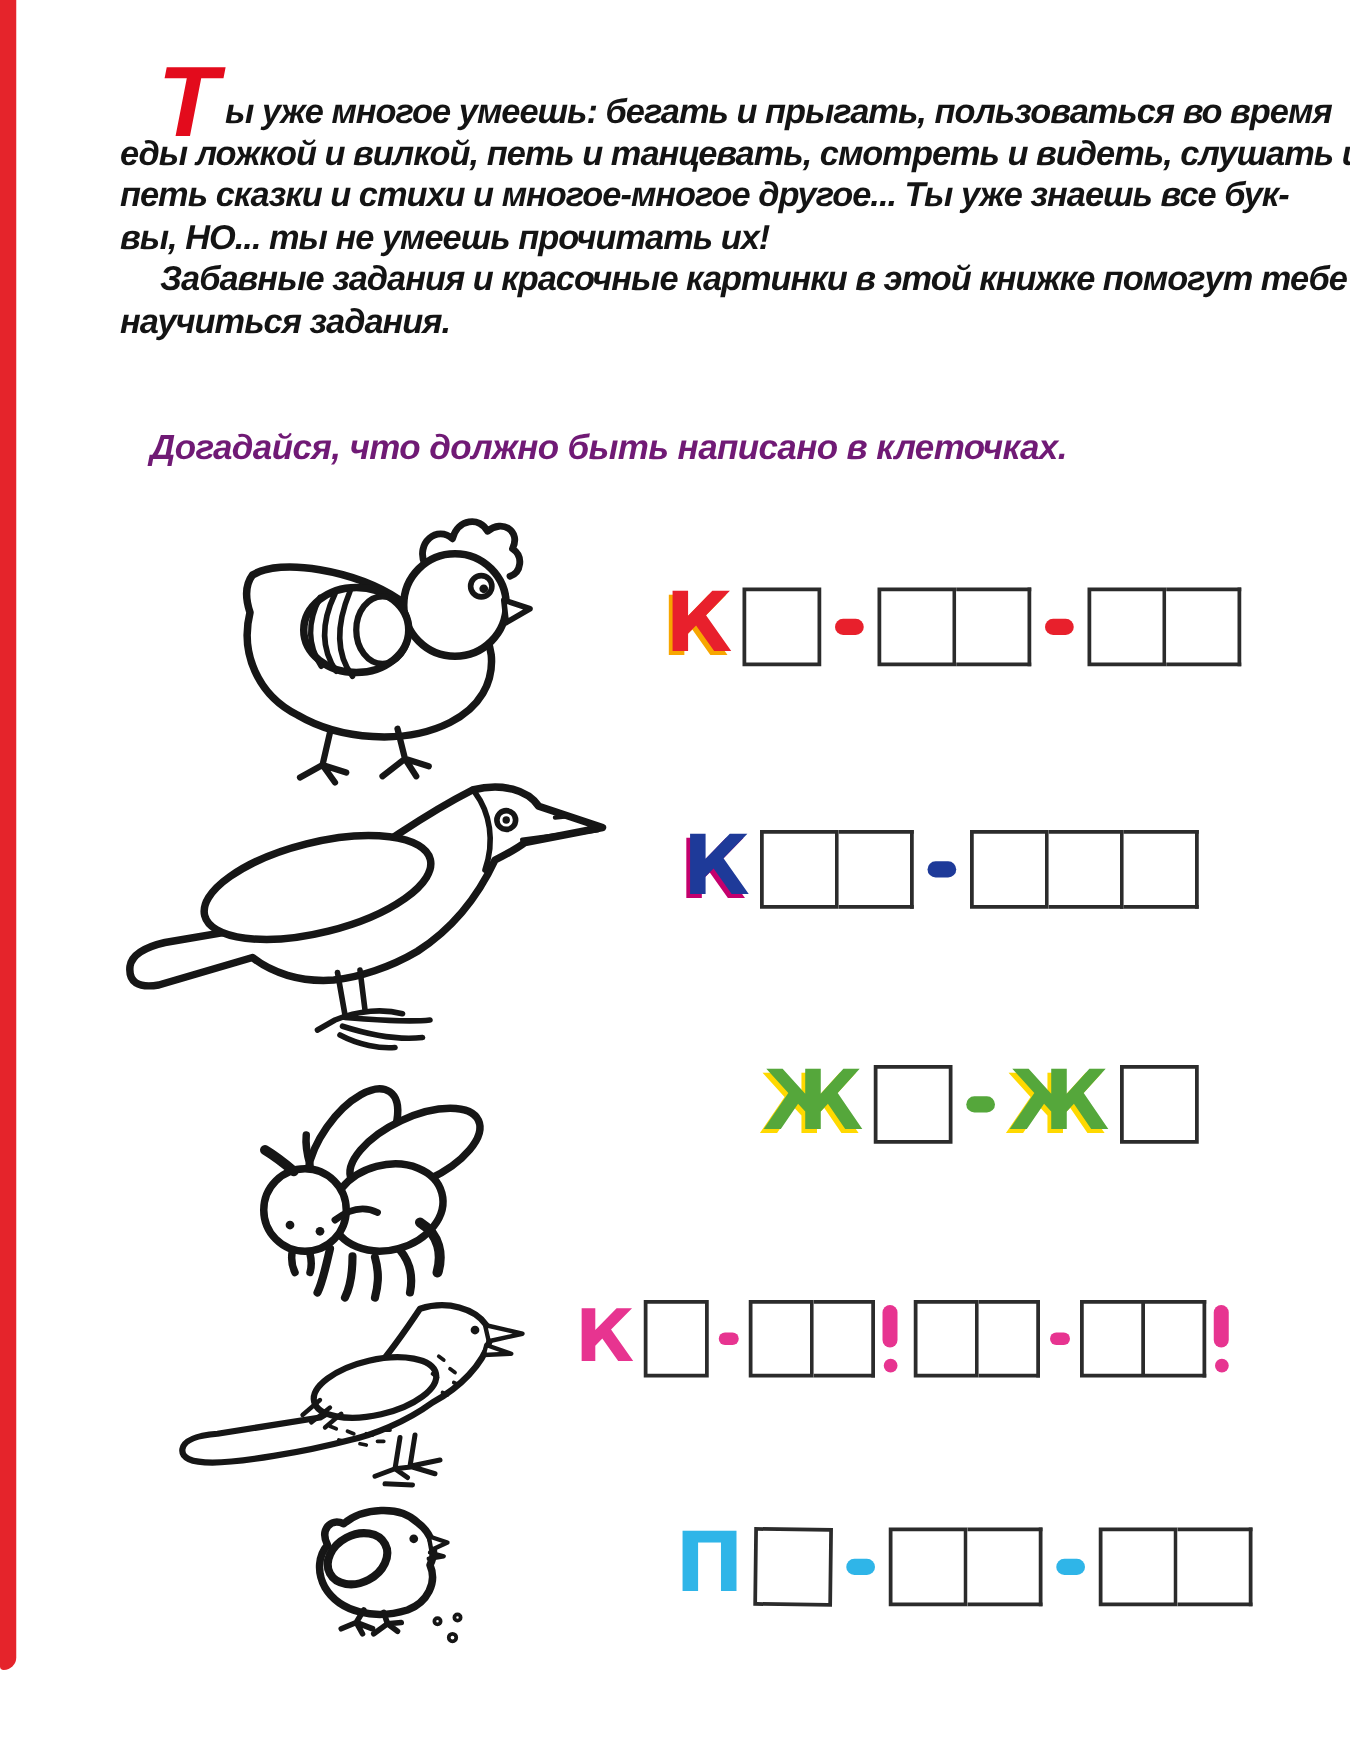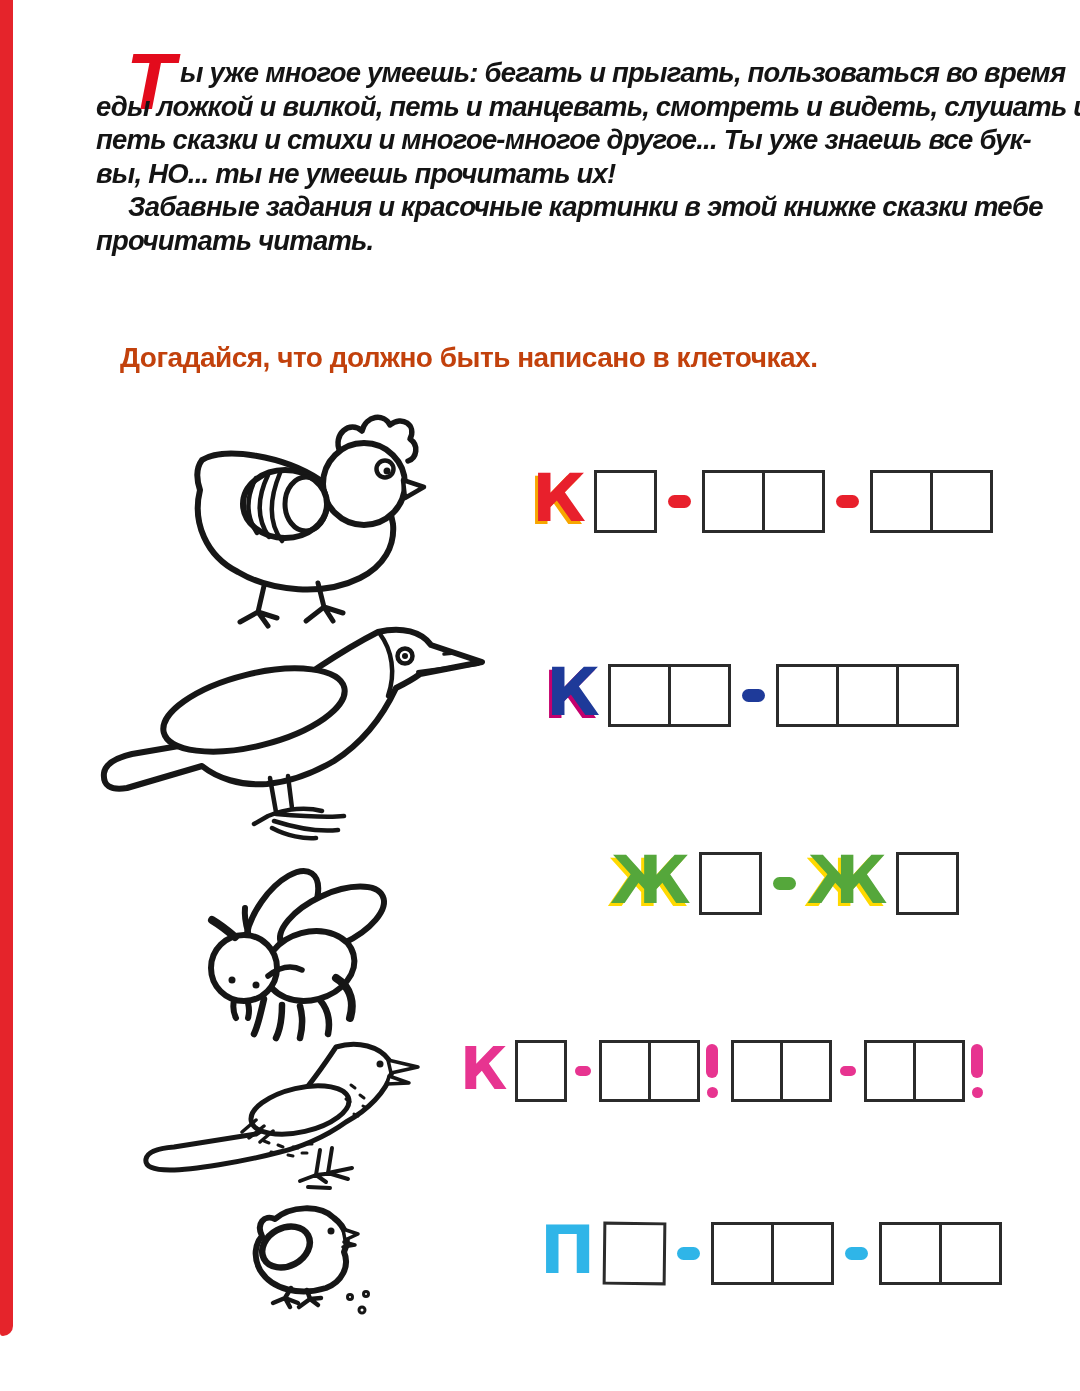--- a/index.html
+++ b/index.html
@@ -3,29 +3,29 @@
 <meta charset="utf-8">
 <style>
   html,body{margin:0;padding:0;background:#fff;}
   .page{position:relative;width:1080px;height:1391px;background:#ffffff;overflow:hidden;
         font-family:"Liberation Sans",sans-serif;color:#141414;}
   .spine{position:absolute;left:0;top:0;width:13px;height:1336px;
          border-radius:0 0 10px 3px;}
   
   .dropcap{position:absolute;left:126px;top:42px;font-size:80px;line-height:1;
            font-weight:bold;font-style:italic;letter-spacing:0;}
-  .intro{position:absolute;left:96px;top:56px;width:965px;
+  .intro{position:absolute;left:96px;top:72px;width:965px;
          font-style:italic;font-weight:bold;font-size:27.5px;
          letter-spacing:-0.8px;line-height:33.6px;}
   .intro .line{white-space:nowrap;}
   .intro .l1{padding-left:84px;}
   .intro .l6{padding-left:32px;}
   
   .heading{position:absolute;left:120px;top:342px;font-weight:bold;
-           font-size:28px;letter-spacing:-0.5px;color:#c2410c;white-space:nowrap;}
+           font-size:28px;letter-spacing:-0.5px;color:#701a75;white-space:nowrap;font-style:italic;}
   
   .art{position:absolute;}
   .art-hen{left:172px;top:406px;}
   .art-crow{left:82px;top:618px;}
   .art-beetle{left:182px;top:858px;}
   .art-cuckoo{left:130px;top:1040px;}
   .art-chick{left:228px;top:1198px;}
   
   .puzzle{position:absolute;display:flex;align-items:center;height:70px;}
   .p1{left:532px;top:466px;}
@@ -57,22 +57,22 @@
 
   <div class="spine" style="background: rgb(229, 36, 43);"></div>
 
   <div class="dropcap" style="color: rgb(227, 11, 28);">Т</div>
 
   <div class="intro">
     <div class="line l1">ы уже многое умеешь: бегать и прыгать, пользоваться во время</div>
     <div class="line">еды ложкой и вилкой, петь и танцевать, смотреть и видеть, слушать и</div>
     <div class="line">петь сказки и стихи и многое-многое другое... Ты уже знаешь все бук-</div>
     <div class="line">вы, НО... ты не умеешь прочитать их!</div>
-    <div class="line l6">Забавные задания и красочные картинки в этой книжке сказки тебе</div>
-    <div class="line">прочитать читать.</div>
+    <div class="line l6">Забавные задания и красочные картинки в этой книжке помогут тебе</div>
+    <div class="line">научиться задания.</div>
   </div>
 
   <div class="heading">Догадайся, что должно быть написано в клеточках.</div>
 
   <div class="art art-hen">
     <svg viewBox="0 0 285 235" width="285" height="235">
       <g fill="none" stroke="#161616" stroke-width="6" stroke-linecap="round" stroke-linejoin="round">
         <path d="M168,46 C160,28 178,14 190,25 C194,9 212,7 218,19 C230,9 245,19 238,33 C247,39 245,52 236,55" fill="#fff" stroke-width="5.5"></path>
         <path d="M148,74 C112,50 52,40 30,54 C24,62 24,72 28,84 C20,116 34,150 66,166 C100,186 152,190 188,172 C212,160 223,140 221,118 C218,98 208,86 194,79 Z" fill="#fff"></path>
         <circle cx="192" cy="78" r="41" fill="#fff"></circle>

